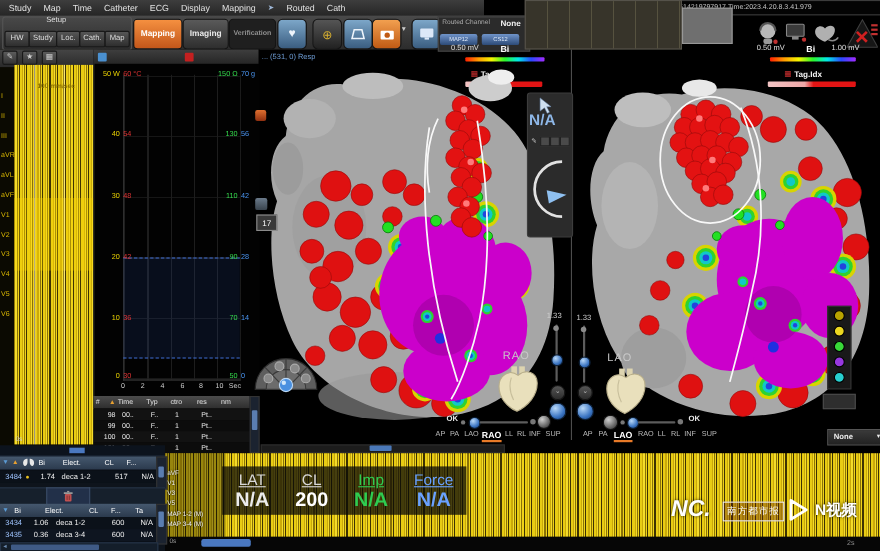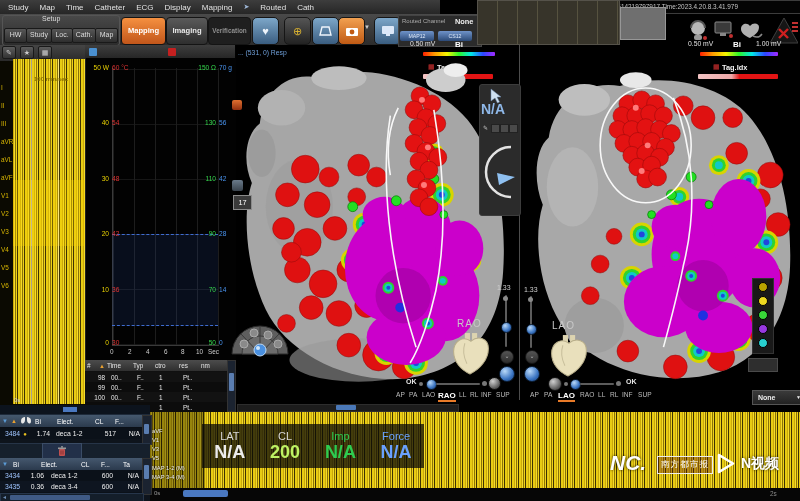--- a/index.html
+++ b/index.html
@@ -84,21 +84,21 @@
            color:#fff;font-size:7.4px;text-align:center;line-height:13px;}
   .statustxt{font-size:6.8px;color:#6f9fd8;}
   .nonedrop{left:752px;top:390px;width:46px;height:13px;background:linear-gradient(#3a3a3a,#222);border:1px solid #555;
             color:#eee;font-size:7px;font-weight:bold;line-height:13px;padding-left:5px;}
   .tagpal{left:752px;top:278px;width:20px;height:74px;background:#191919;border:1px solid #333;}
   .tagdot{position:absolute;left:758px;width:8px;height:8px;border-radius:50%;border:1px solid #000;}
   
   .scrollstrip{left:237px;top:404px;width:220px;height:6px;background:#1c1c1c;border:1px solid #2d2d2d;}
   .botstrip{left:150px;top:412px;width:650px;height:76px;}
   .measure{left:202px;top:424px;width:222px;height:44px;background:rgba(8,8,8,.74);display:flex;align-items:center;justify-content:space-around;}
-  .mlabel{font-size:11px;text-align:center;}
+  .mlabel{font-size:14px;text-align:center;text-decoration:underline;}
   .mvalue{font-size:18px;font-weight:bold;text-align:center;line-height:20px;}
   .minilead{position:absolute;left:152px;font-size:5.8px;color:#f2f2f2;text-shadow:0 0 2px #000;}
   .botbar{left:0;top:488px;width:800px;height:13px;background:#060606;}
   
   .anntables{left:0;top:405px;width:150px;height:96px;background:#0e141c;}
   .annhead{position:absolute;height:12px;background:linear-gradient(#45586e,#2b3a4d);color:#fff;font-size:6.6px;
            display:flex;align-items:center;border-bottom:1px solid #0a0f16;}
   .annrow{position:absolute;height:11px;background:#0b1119;color:#f0f0f0;font-size:6.8px;display:flex;align-items:center;}
   .rowid{color:#9fc4ff;text-align:right;}
   .funnel{color:#5b9bd5;font-size:6px;}
@@ -721,21 +721,21 @@
   <span class="minilead" style="top:465px;">MAP 1-2 (M)</span>
   <span class="minilead" style="top:474px;">MAP 3-4 (M)</span>
 
   <div class="abs measure">
     <div>
       <div class="mlabel" style="color:#d8d8d8;">LAT</div>
       <div class="mvalue" style="color: rgb(236, 236, 236);">N/A</div>
     </div>
     <div>
       <div class="mlabel" style="color:#d8d8d8;">CL</div>
-      <div class="mvalue" style="color: #bef264;">200</div>
+      <div class="mvalue" style="color: #ffffff;">200</div>
     </div>
     <div>
       <div class="mlabel" style="color: rgb(46, 204, 80);">Imp</div>
       <div class="mvalue" style="color: rgb(46, 204, 80);">N/A</div>
     </div>
     <div>
       <div class="mlabel" style="color: rgb(106, 162, 255);">Force</div>
       <div class="mvalue" style="color: rgb(106, 162, 255);">N/A</div>
     </div>
   </div>

